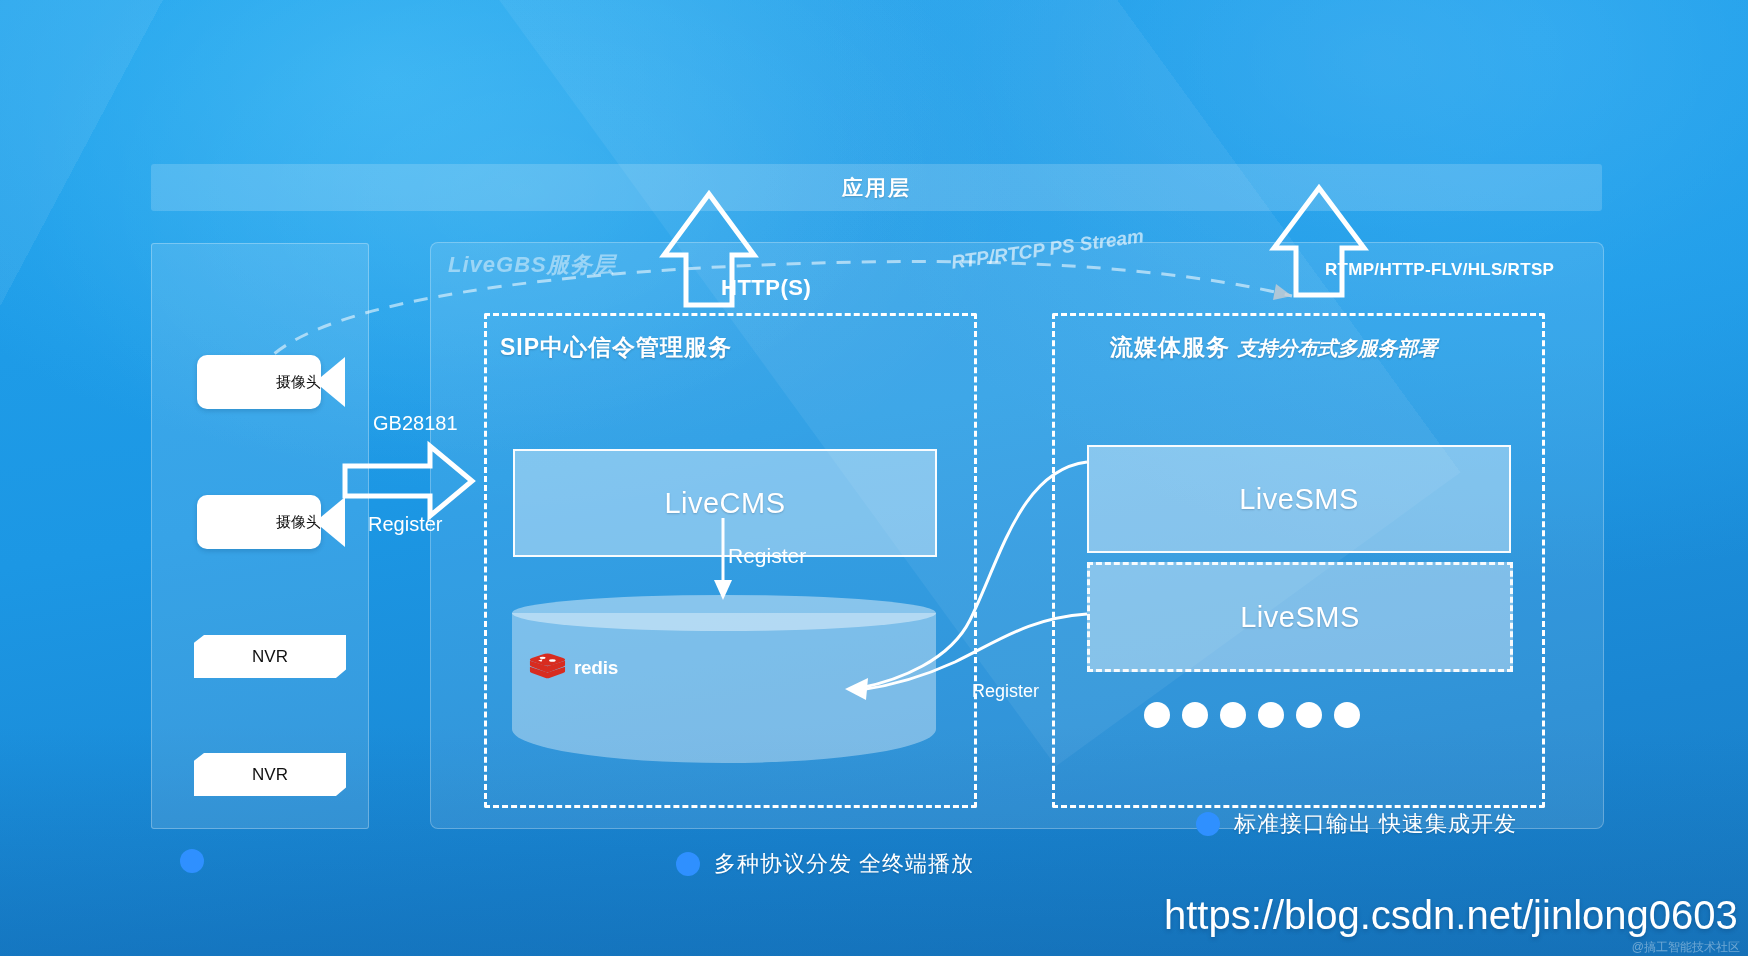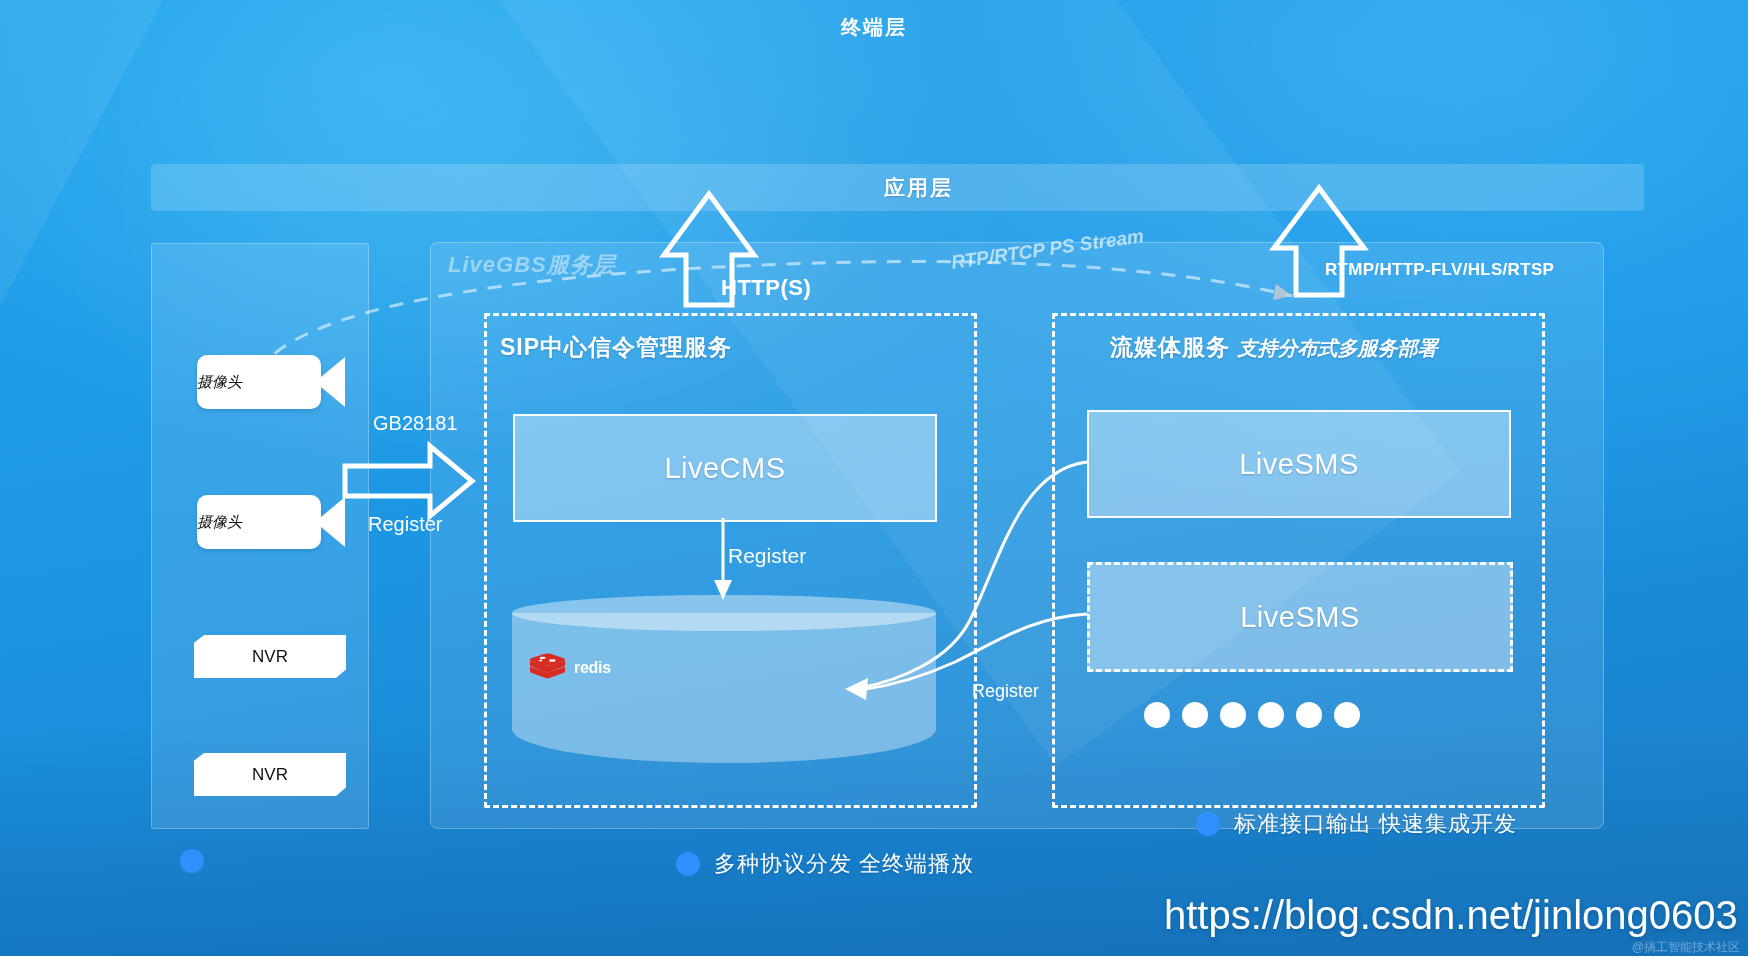--- a/index.html
+++ b/index.html
@@ -34,39 +34,38 @@
   
   #stage{position:absolute;inset:0;}
 
   .app-bar{
     position:absolute;left:151px;top:164px;width:1451px;height:47px;
     background:rgba(255,255,255,.17);
     border-radius:3px;
     display:flex;align-items:center;justify-content:center;
     color:#fff;font-size:21px;font-weight:700;letter-spacing:2px;
     text-shadow:0 1px 2px rgba(0,0,0,.18);
-    padding-left:42px;
   }
 
   .term-panel{
     position:absolute;left:151px;top:243px;width:216px;height:584px;
     background:rgba(255,255,255,.12);
     border:1px solid rgba(255,255,255,.28);
     border-radius:3px;
   }
   .term-title{
     position:absolute;left:0;right:0;top:14px;text-align:center;
     color:#fff;font-size:20px;font-weight:700;letter-spacing:2px;
   }
 
   
   .cam{position:absolute;width:124px;height:54px;background:#fff;border-radius:10px;
-       display:flex;align-items:center;justify-content:flex-start;
+       display:flex;align-items:center;justify-content:flex-end;
        color:#111;font-size:15px;font-weight:500;
-       box-shadow:0 2px 5px rgba(0,40,80,.18);font-style:italic;}
+       box-shadow:0 2px 5px rgba(0,40,80,.18);}
   .cam .lens{position:absolute;left:118px;top:2px;width:0;height:0;
        border-top:25px solid transparent;border-bottom:25px solid transparent;
        border-right:30px solid #fff;}
   .cam1{left:197px;top:355px;}
   .cam2{left:197px;top:495px;}
 
   
   .nvr{position:absolute;width:152px;height:43px;background:#fff;
        display:flex;align-items:center;justify-content:center;
        color:#111;font-size:17px;font-weight:500;
@@ -100,36 +99,36 @@
   .sip-title{left:500px;top:332px;}
   .sms-title{left:1066px;top:332px;margin-left:44px;}
 
   
   .svc{
     position:absolute;background:rgba(255,255,255,.38);
     display:flex;align-items:center;justify-content:center;
     color:#fff;font-size:29px;font-weight:400;letter-spacing:.5px;
     text-shadow:0 1px 2px rgba(0,30,60,.22);
   }
-  .svc-solid{border:2px solid rgba(255,255,255,.95);}
+  .svc-solid{border:2px solid rgba(255,255,255,.95);margin-top:35px;}
   .svc-dashed{border:3px dashed rgba(255,255,255,.95);}
   .livecms{left:513px;top:414px;width:420px;height:104px;}
   .livesms1{left:1087px;top:410px;width:420px;height:104px;}
   .livesms2{left:1087px;top:562px;width:420px;height:104px;}
 
   
   .cyl{position:absolute;left:512px;top:595px;width:424px;height:176px;}
   .cyl-body{position:absolute;left:0;top:18px;width:100%;height:150px;
       background:rgba(255,255,255,.36);border-radius:0 0 212px 212px/0 0 34px 34px;}
   .cyl-top{position:absolute;left:0;top:0;width:100%;height:36px;
       background:rgba(255,255,255,.42);border-radius:212px/18px;}
   .redis-logo{position:absolute;left:16px;top:52px;width:102px;height:42px;
       display:flex;align-items:center;gap:7px;}
   .redis-mark{width:39px;height:34px;position:relative;flex:0 0 auto;}
-  .redis-word{color:#fff;font-size:16px;font-weight:700;letter-spacing:-.3px;}
+  .redis-word{color:#fff;font-size:19px;font-weight:700;letter-spacing:-.3px;}
   .redis-keys{position:absolute;left:130px;top:36px;color:#fff;font-size:17px;line-height:1.53;
       text-shadow:0 1px 1px rgba(0,30,60,.2);}
 
   
   .dots{position:absolute;left:1144px;top:702px;display:flex;gap:12px;}
   .dot{width:26px;height:26px;border-radius:50%;background:#fff;}
 
   
   .lbl{position:absolute;color:#fff;white-space:nowrap;}
   .lbl-http{left:721px;top:275px;font-size:22px;font-weight:700;letter-spacing:.5px;}
@@ -167,21 +166,20 @@
   <div class="botshade"></div>
 </div>
 
 <div id="stage">
 
   <div class="app-bar">
     <span>应用层</span>
   </div>
 
   <div class="term-panel"></div>
-  <div class="term-title">终端层</div>
 
   <div class="cam cam1">
     <span>摄像头</span>
     <span class="lens"></span>
   </div>
   <div class="cam cam2">
     <span>摄像头</span>
     <span class="lens"></span>
   </div>
   <div class="nvr nvr1">

